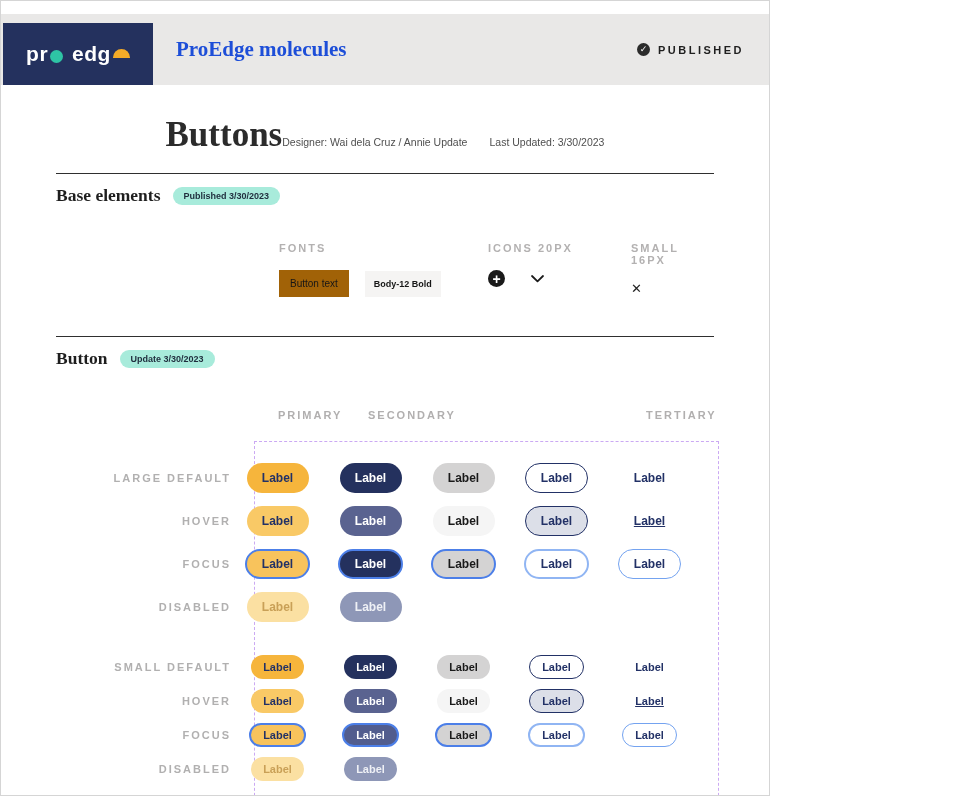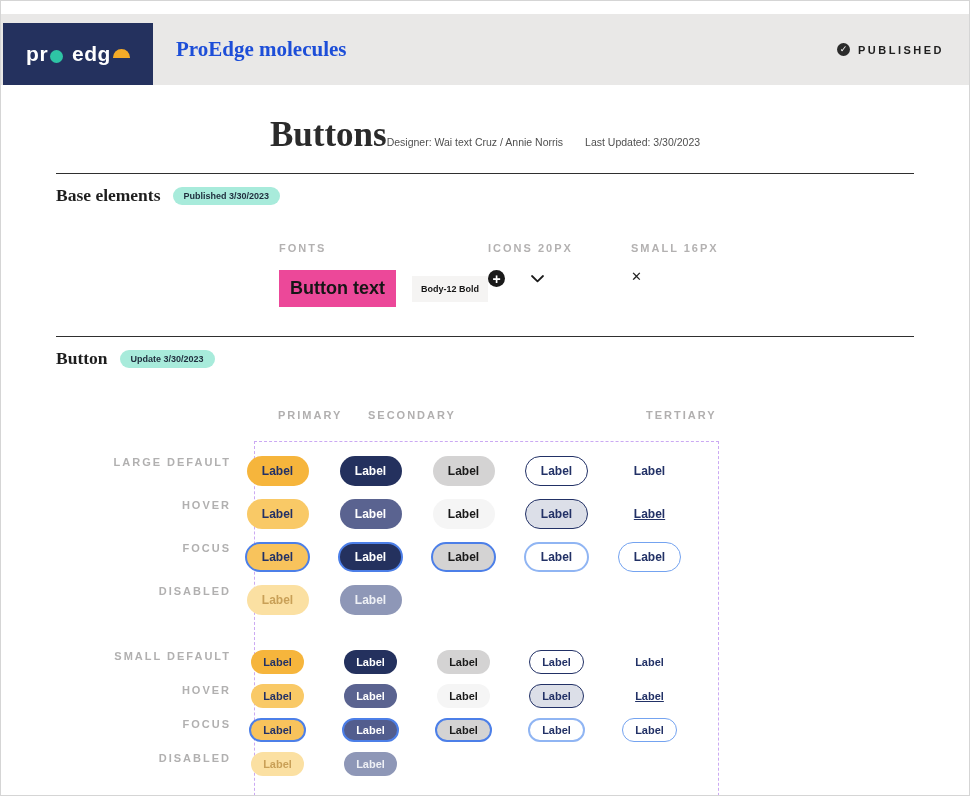--- a/index.html
+++ b/index.html
@@ -1,20 +1,20 @@
 <!DOCTYPE html>
 <html><head>
 <meta charset="utf-8">
 <style>
   * { margin:0; padding:0; box-sizing:border-box; }
   html,body { background:#fff; }
   body { font-family:"Liberation Sans", sans-serif; }
 
   .page {
-    position:relative; width:970px; height:796px; overflow:hidden;
+    position:relative; width:770px; height:796px; overflow:hidden;
     background:#fff; border:1px solid #d5d5d5;
   }
 
   
   .appbar {
     position:relative; margin-top:13px; height:71px; background:#e9e8e7;
     display:flex; align-items:center;
   }
   .logo-box {
     position:absolute; left:2px; top:9px; width:150px; height:62px;
@@ -78,21 +78,21 @@
   .base-content { position:relative; height:130px; }
   .spec-group { position:absolute; top:36px; }
   .g-fonts  { left:223px; }
   .g-icons20{ left:432px; }
   .g-icons16{ left:575px; }
   .mini-label {
     font-size:11px; font-weight:bold; letter-spacing:2px; color:#b3b1b1;
   }
   .spec-row { display:flex; align-items:center; margin-top:16px; gap:16px; }
   .font-sample-lg {
-    background:#ec4899; padding:8px 11px; font-size:18px; font-weight:bold; color:#161616;
+    background:#a16207; padding:8px 11px; font-size:10px; font-weight:normal; color:#161616;
   }
   .font-sample-sm {
     background:#f5f4f3; padding:8px 9px; font-size:9px; font-weight:bold; color:#161616;
   }
   .plus-circle {
     width:17px; height:17px; border-radius:50%; background:#1a1a1a;
     display:flex; align-items:center; justify-content:center;
     color:#fff; font-size:14px; font-weight:bold; line-height:1;
   }
   .chevron { display:inline-flex; margin-left:10px; }
@@ -106,21 +106,21 @@
   }
   .ch-primary   { left:222px; }
   .ch-secondary { left:312px; }
   .ch-tertiary  { left:590px; }
   .dash-box {
     position:absolute; left:198px; top:45px; width:465px; height:380px;
     border:1.5px dashed #cba9f3; border-bottom:none; pointer-events:none;
   }
   .rows-large { position:absolute; left:0; top:60px; width:663px; }
   .rows-small { position:absolute; left:0; top:254px; width:663px; }
-  .grid-row { display:flex; align-items:flex-start; }
+  .grid-row { display:flex; align-items:center; }
   .lg-row { height:43px; }
   .sm-row { height:34px; }
   .row-label {
     width:175px; text-align:right; font-size:11px; font-weight:bold;
     letter-spacing:2px; color:#b1b0b0;
   }
   .cell {
     width:93px; display:flex; align-items:center; justify-content:center;
   }
   .cell:first-of-type { margin-left:23px; }
@@ -176,21 +176,21 @@
       <span class="check-circle">✓</span>
       <span class="published-label">PUBLISHED</span>
     </div>
   </header>
 
   <main>
 
     <div class="title-row">
       <h2 class="page-title">Buttons</h2>
       <div class="meta">
-        <span>Designer: Wai text Cruz / Annie Norris</span>
+        <span>Designer: Wai dela Cruz / Annie Update</span>
         <span>Last Updated: 3/30/2023</span>
       </div>
     </div>
 
     <hr class="divider">
 
     <section>
       <div class="section-head">
         <h3 class="section-title">Base elements</h3>
         <span class="badge">Published 3/30/2023</span>

